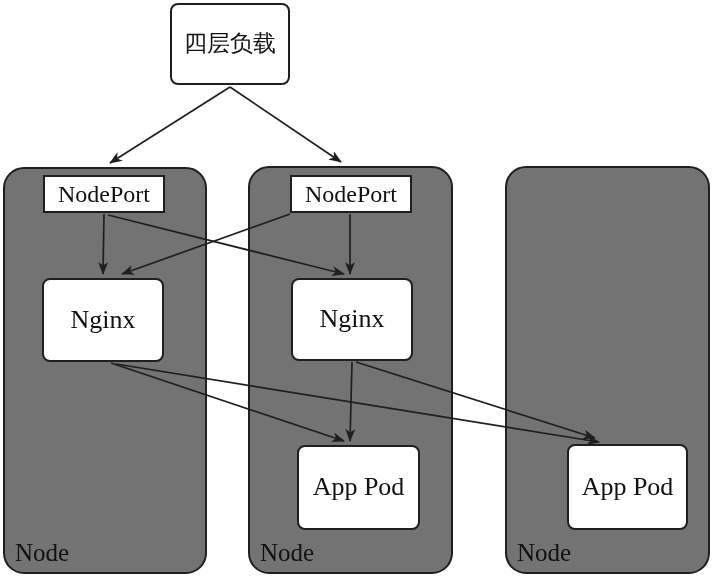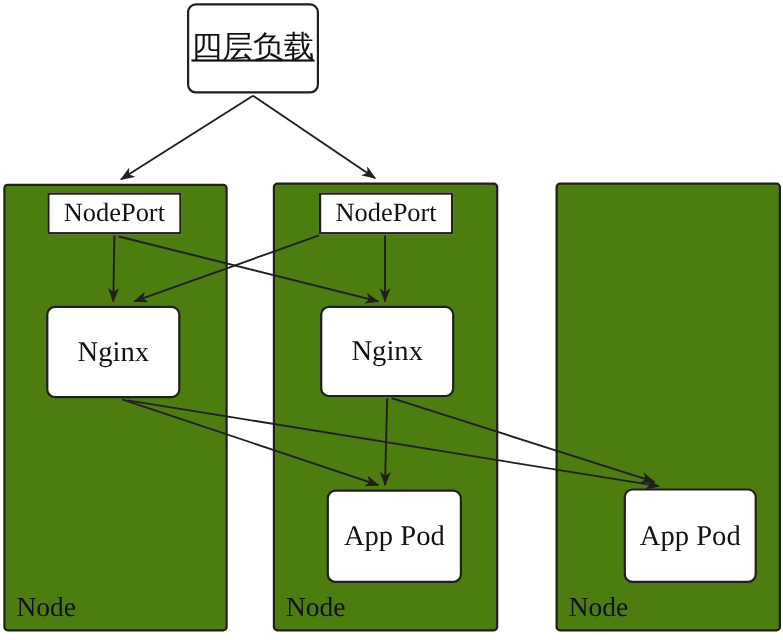--- a/index.html
+++ b/index.html
@@ -25,31 +25,31 @@
     align-items: center;
     justify-content: center;
     text-align: center;
     line-height: 1.1;
   }
   .rounded { border-radius: 8px; }
   .container-node {
     position: absolute;
     box-sizing: border-box;
     border: 2px solid #1f1f1f;
-    border-radius: 4px;
-    background: #4d7c0f;
+    border-radius: 21px;
+    background: #737373;
   }
   .container-label {
     position: absolute;
     left: 10px;
     bottom: 5px;
     font-size: 25px;
     color: #111111;
   }
-  .lb-box      { left: 170px; top: 3px;   width: 120px; height: 82px; font-size: 28px; text-decoration: underline; }
+  .lb-box      { left: 170px; top: 3px;   width: 120px; height: 82px; font-size: 23px; }
   .node1       { left: 3px;   top: 167px; width: 204px; height: 407px; }
   .node2       { left: 248px; top: 166px; width: 205px; height: 408px; }
   .node3       { left: 505px; top: 166px; width: 205px; height: 408px; }
   .np1         { left: 43px;  top: 175px; width: 122px; height: 38px; font-size: 24px; }
   .np2         { left: 290px; top: 175px; width: 122px; height: 38px; font-size: 24px; }
   .nginx1      { left: 42px;  top: 278px; width: 122px; height: 84px; font-size: 26px; }
   .nginx2      { left: 291px; top: 278px; width: 122px; height: 83px; font-size: 26px; }
   .pod2        { left: 297px; top: 445px; width: 123px; height: 85px; font-size: 26px; }
   .pod3        { left: 567px; top: 444px; width: 121px; height: 86px; font-size: 26px; }
   .edges-layer {

